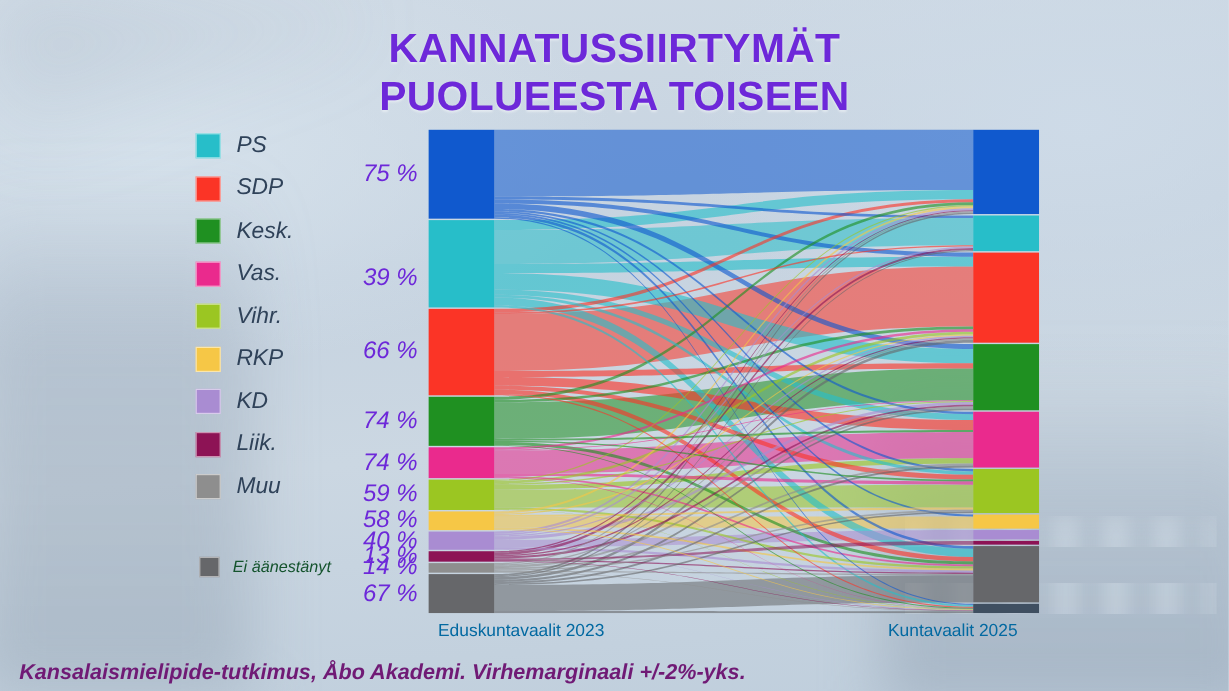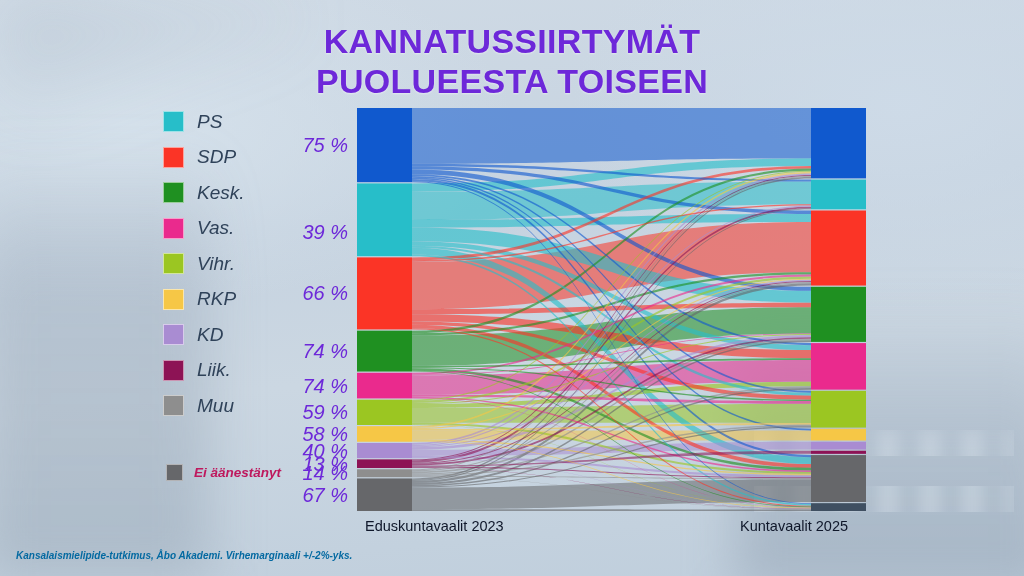--- a/index.html
+++ b/index.html
@@ -114,22 +114,22 @@
   .swatch-sm {
     width: 17px; height: 17px;
     flex: 0 0 17px;
     border: 1px solid rgba(255,255,255,.5);
     box-sizing: border-box;
   }
   .legend2-label {
     margin-left: 11px;
     font-size: 13.5px;
     font-style: italic;
-    font-weight: 700;
-    color: #be185d;
+    font-weight: 400;
+    color: #14532d;
   }
 
   
   .value-labels {
     position: absolute;
     left: 250px;
     top: 108px;
     width: 98px;
     height: 403px;
   }
@@ -154,34 +154,34 @@
     height: 403px;
   }
   .sankey svg { display: block; }
 
   
   .axis-caption {
     position: absolute;
     top: 518px;
     font-size: 14.5px;
     font-weight: 400;
-    color: #0f172a;
+    color: #0369a1;
   }
   .axis-left  { left: 365px; }
   .axis-right { left: 740px; }
 
   
   .footer {
     position: absolute;
     left: 16px;
     top: 550px;
-    font-size: 10px;
+    font-size: 18px;
     font-style: italic;
     font-weight: 700;
-    color: #0369a1;
+    color: #701a75;
   }
 </style>
 </head>
 <body>
 
 <div id="root">
 
   <div class="bg-layer"></div>
   <div class="bg-dark-top"></div>
   <div class="bg-building-l"></div>

